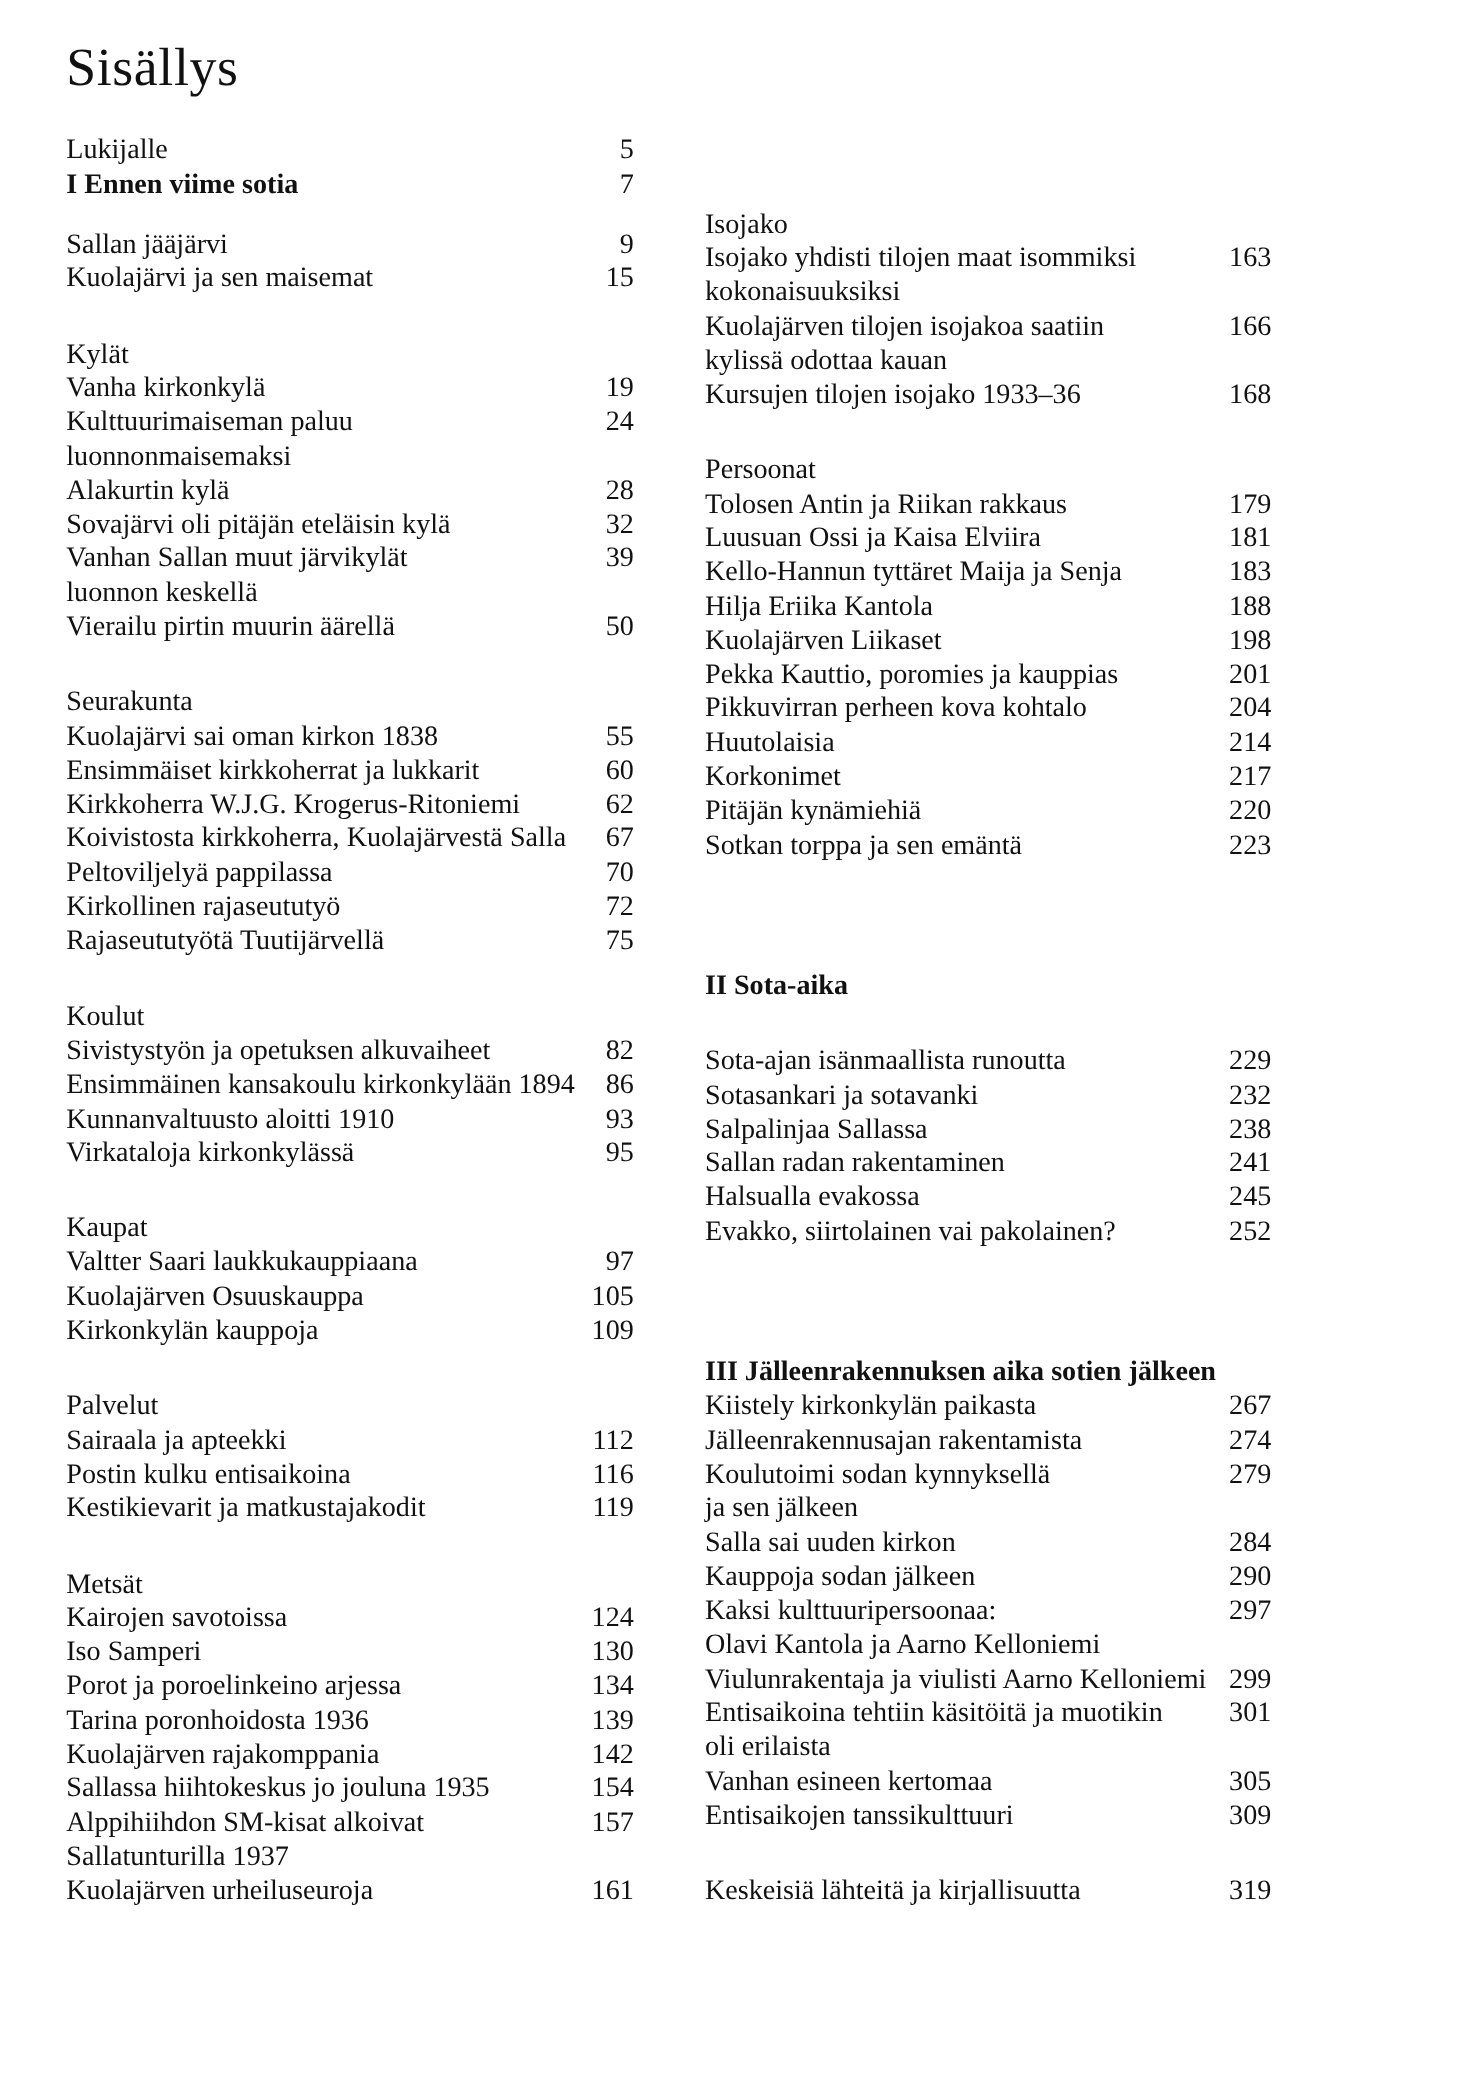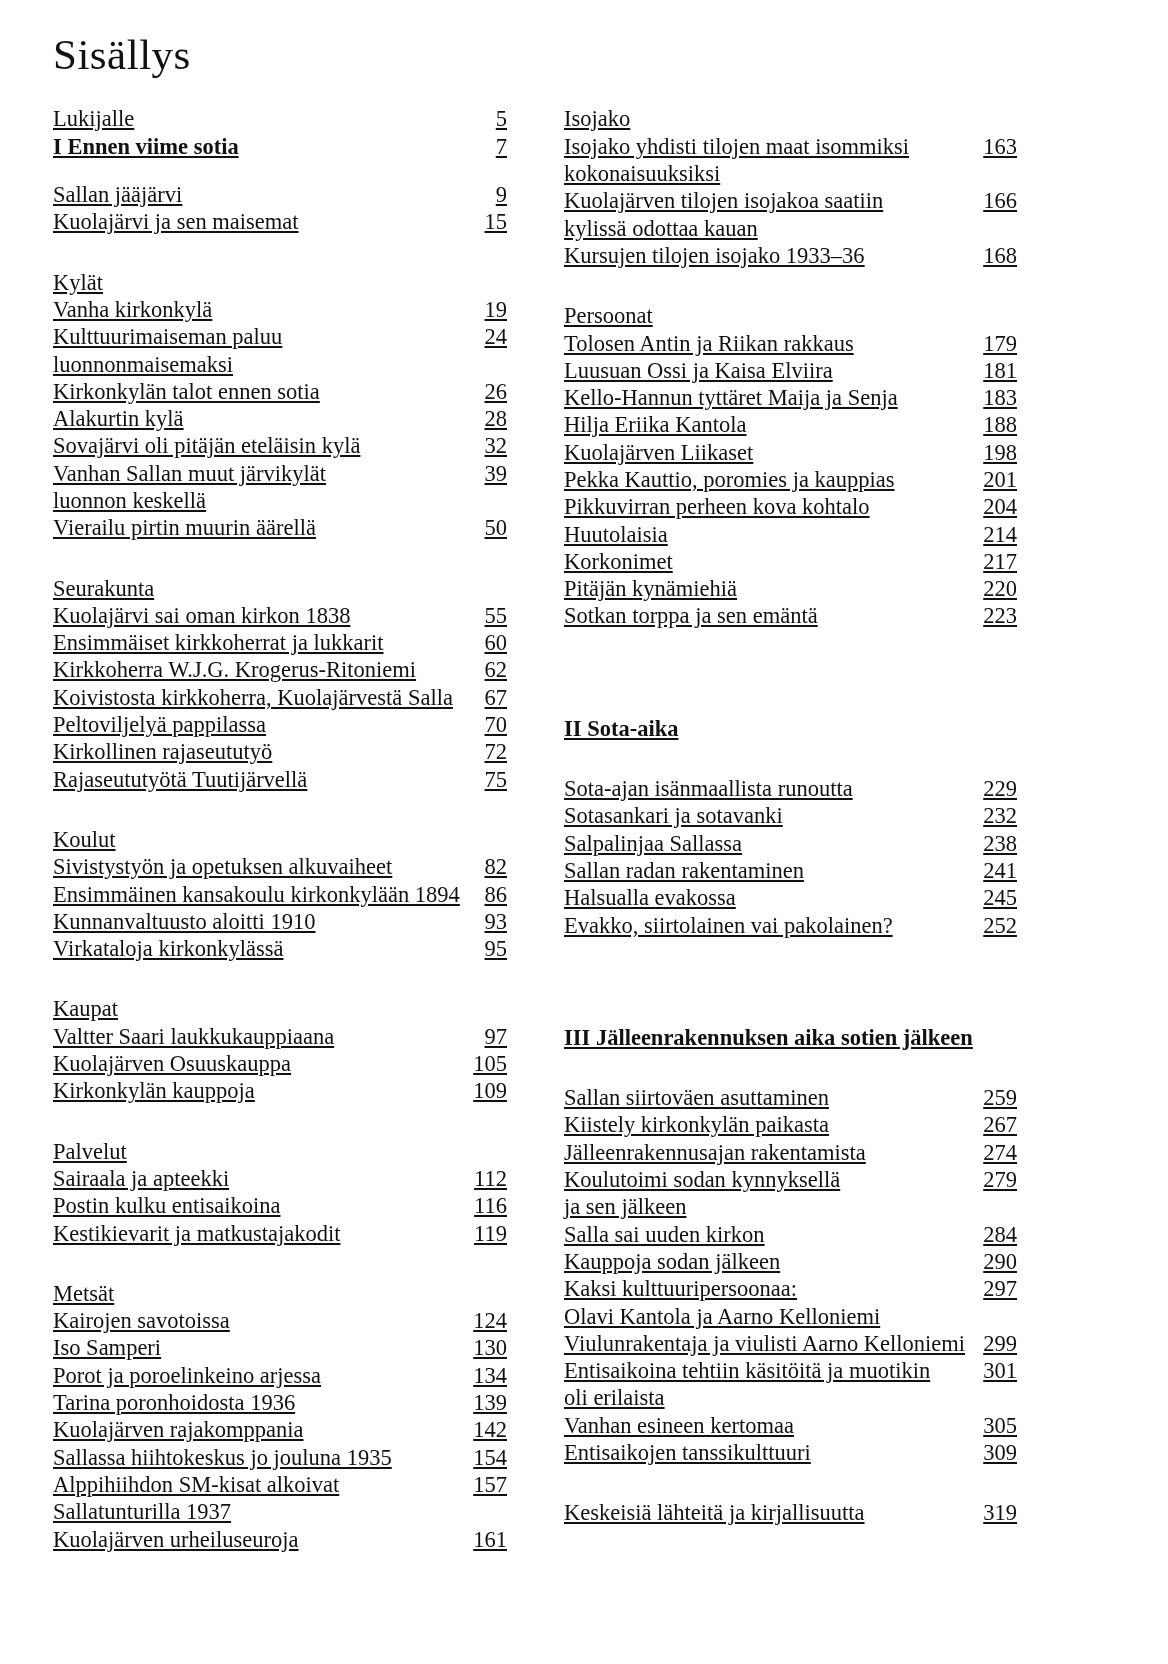--- a/index.html
+++ b/index.html
@@ -22,22 +22,21 @@
   }
   h1.doc-title {
     font-size: 43px;
     font-weight: 400;
     letter-spacing: 0.5px;
     margin: 0 0 26px 0;
     line-height: 1.15;
   }
   .columns {
     display: flex;
-    align-items: flex-start;
-    text-decoration: underline;
+    align-items: flex-end;
   }
   .col {
     width: 454px;
     flex: 0 0 auto;
   }
   .col + .col {
     width: 453px;
     margin-left: 57px;
   }
   .row {
@@ -93,24 +92,20 @@
         <div class="row entry">
           <span class="t">Vanha kirkonkylä</span>
           <span class="p">19</span>
         </div>
         <div class="row entry">
           <span class="t">Kulttuurimaiseman paluu
 luonnonmaisemaksi</span>
           <span class="p">24</span>
         </div>
         <div class="row entry">
-          <span class="t">Kirkonkylän talot ennen sotia</span>
-          <span class="p">26</span>
-        </div>
-        <div class="row entry">
           <span class="t">Alakurtin kylä</span>
           <span class="p">28</span>
         </div>
         <div class="row entry">
           <span class="t">Sovajärvi oli pitäjän eteläisin kylä</span>
           <span class="p">32</span>
         </div>
         <div class="row entry">
           <span class="t">Vanhan Sallan muut järvikylät
 luonnon keskellä</span>
@@ -324,24 +319,20 @@
         <div class="row entry">
           <span class="t">Halsualla evakossa</span>
           <span class="p">245</span>
         </div>
         <div class="row entry">
           <span class="t">Evakko, siirtolainen vai pakolainen?</span>
           <span class="p">252</span>
         </div>
         <div class="row part g4">
           <span class="t">III Jälleenrakennuksen aika sotien jälkeen</span>
-        </div>
-        <div class="row entry g2">
-          <span class="t">Sallan siirtoväen asuttaminen</span>
-          <span class="p">259</span>
         </div>
         <div class="row entry">
           <span class="t">Kiistely kirkonkylän paikasta</span>
           <span class="p">267</span>
         </div>
         <div class="row entry">
           <span class="t">Jälleenrakennusajan rakentamista</span>
           <span class="p">274</span>
         </div>
         <div class="row entry">

